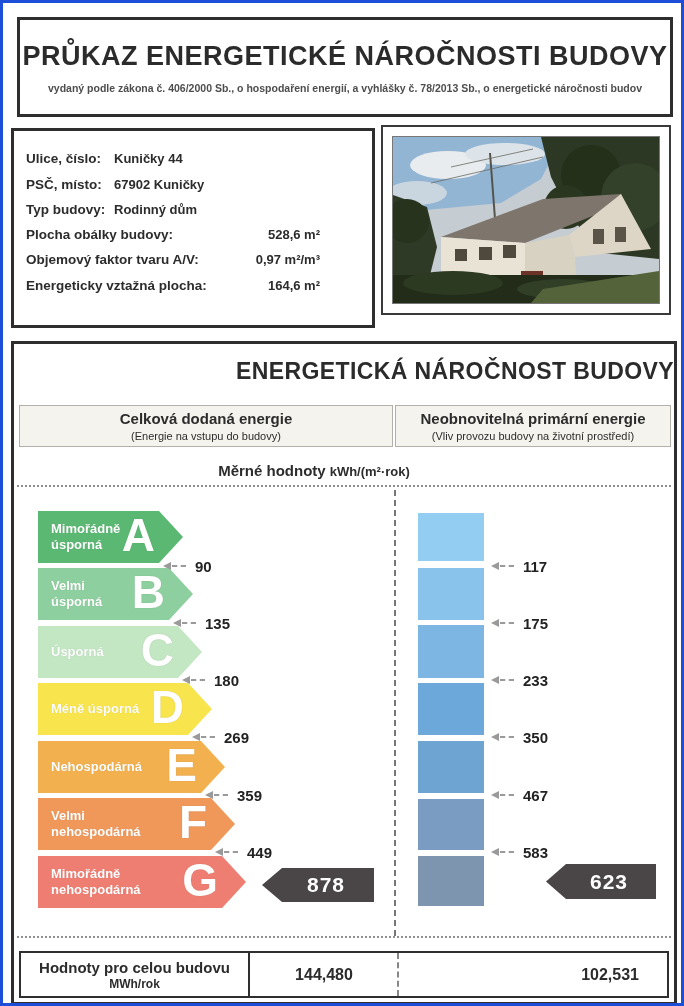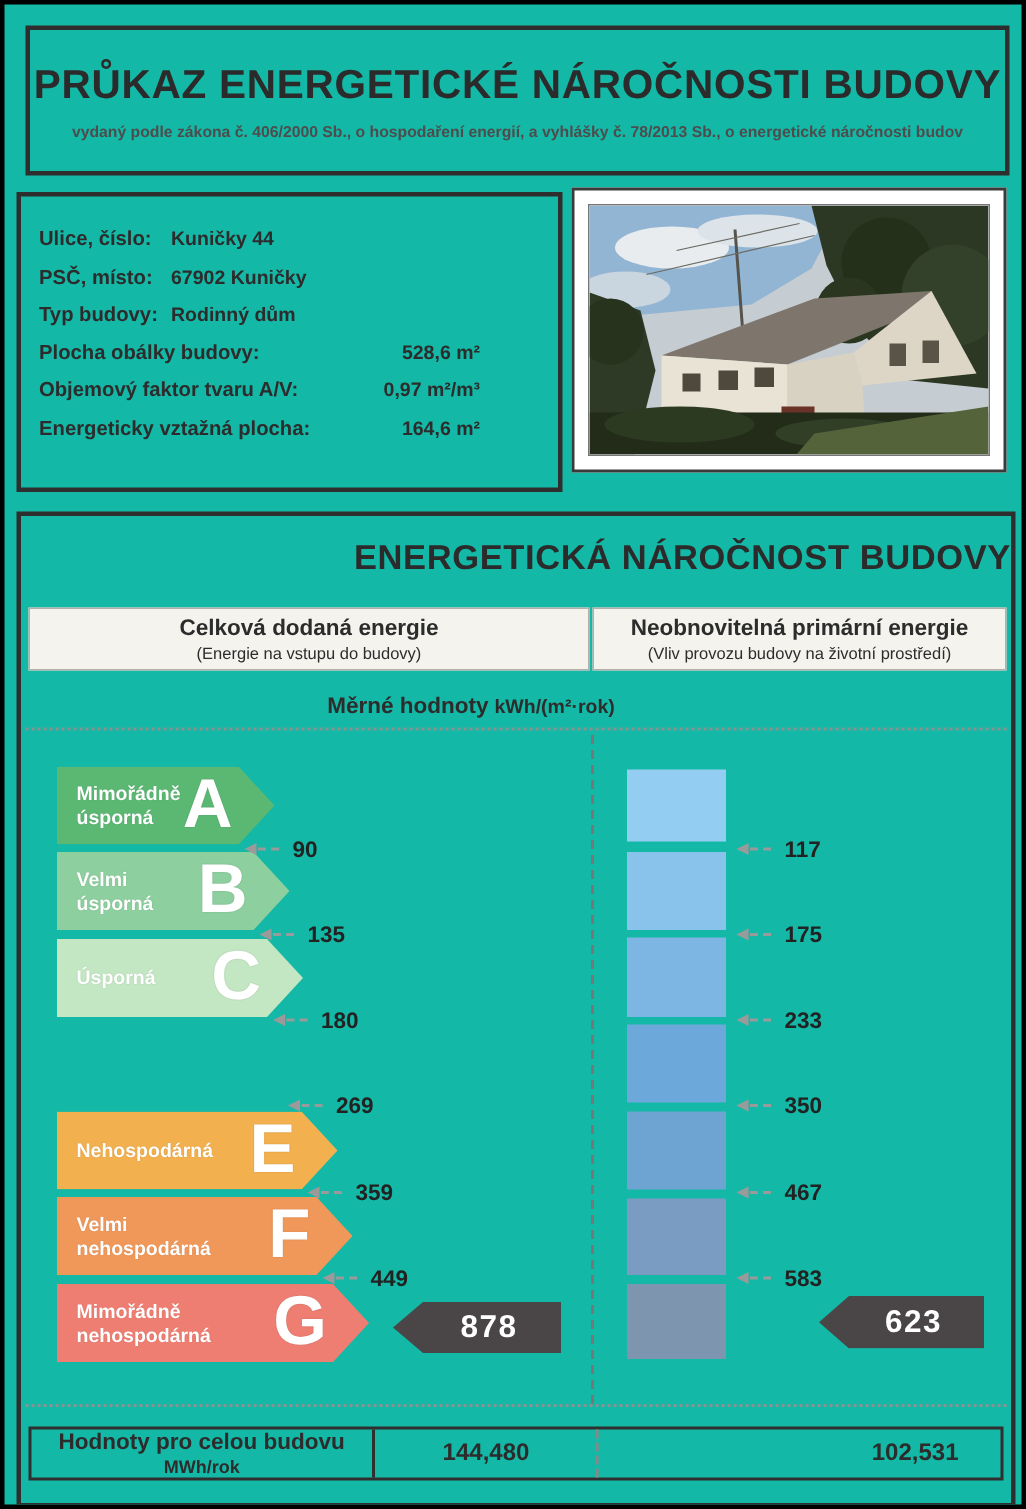--- a/index.html
+++ b/index.html
@@ -1,19 +1,19 @@
 <!DOCTYPE html>
 <html><head>
 <meta charset="utf-8">
 <style>
   html,body { margin:0; padding:0; background:#e9e9e6; }
   * { box-sizing:border-box; }
   .page {
     position:relative; width:684px; height:1006px; margin:0 auto;
-    background:#14b8a6; border:3px solid #000000; overflow:hidden;
+    background:#ffffff; border:3px solid #1d4ed8; overflow:hidden;
     font-family:"Liberation Sans", sans-serif; color:#2c2c2c;
   }
   
   .box1 { position:absolute; left:14px; top:14px; width:656px; height:100px;
     border:3px solid #2e2e2e; display:flex; flex-direction:column; align-items:center; justify-content:center; }
   .doc-title { font-size:27px; font-weight:bold; letter-spacing:.5px; color:#2b2b2b; }
   .doc-subtitle { font-size:10.5px; font-weight:bold; color:#4d4d4d; margin-top:10px; }
   
   .box2 { position:absolute; left:8px; top:125px; width:364px; height:200px; border:3px solid #2e2e2e; }
   .info-row { position:absolute; left:0; width:100%; height:20px; }
@@ -72,21 +72,21 @@
   .rt0{left:477px;top:216px}.rt1{left:477px;top:273px}.rt2{left:477px;top:330px}
   .rt3{left:477px;top:387px}.rt4{left:477px;top:445px}.rt5{left:477px;top:502px}
   
   .varrow { position:absolute; color:#fff; font-weight:bold; font-size:21px;
     display:flex; align-items:center; justify-content:center; padding-left:16px;
     clip-path:polygon(0 50%, 20px 0, 100% 0, 100% 100%, 20px 100%);
     letter-spacing:1px; }
   .varrow-left  { left:248px; top:524px; width:112px; height:34px; }
   .varrow-right { left:532px; top:520px; width:110px; height:35px; }
   
-  .footer { position:absolute; left:5px; top:607px; width:650px; height:36px; border:2px solid #2f2f2f; }
+  .footer { position:absolute; left:5px; top:607px; width:650px; height:47px; border:2px solid #2f2f2f; }
   .f-label { position:absolute; left:0; top:0; bottom:0; width:229px; border-right:2px solid #2f2f2f;
     display:flex; flex-direction:column; align-items:center; justify-content:center; }
   .f-label .l1 { font-weight:bold; font-size:15px; }
   .f-label .l2 { font-size:12px; font-weight:600; margin-top:1px; }
   .f-val1 { position:absolute; left:231px; top:0; bottom:0; width:144px;
     display:flex; align-items:center; justify-content:center; font-weight:bold; font-size:16px; }
   .f-div  { position:absolute; left:376px; top:0; bottom:0; border-left:2px dashed #888; }
   .f-val2 { position:absolute; left:379px; right:28px; top:0; bottom:0;
     display:flex; align-items:center; justify-content:flex-end; font-weight:bold; font-size:16px; }
 </style>
@@ -200,20 +200,26 @@
             <span>úsporná</span>
           </div>
         <div class="band-letter">B</div>
       </div>
       <div class="band band2" style="background: rgb(195, 230, 195);">
         <div class="band-label">
             <span>Úsporná</span>
           </div>
         <div class="band-letter">C</div>
       </div>
+      <div class="band band3" style="background: rgb(248, 228, 76);">
+        <div class="band-label">
+            <span>Méně úsporná</span>
+          </div>
+        <div class="band-letter">D</div>
+      </div>
       <div class="band band4" style="background: rgb(242, 176, 79);">
         <div class="band-label">
             <span>Nehospodárná</span>
           </div>
         <div class="band-letter">E</div>
       </div>
       <div class="band band5" style="background: rgb(240, 152, 90);">
         <div class="band-label">
             <span>Velmi</span>
             <span>nehospodárná</span>

